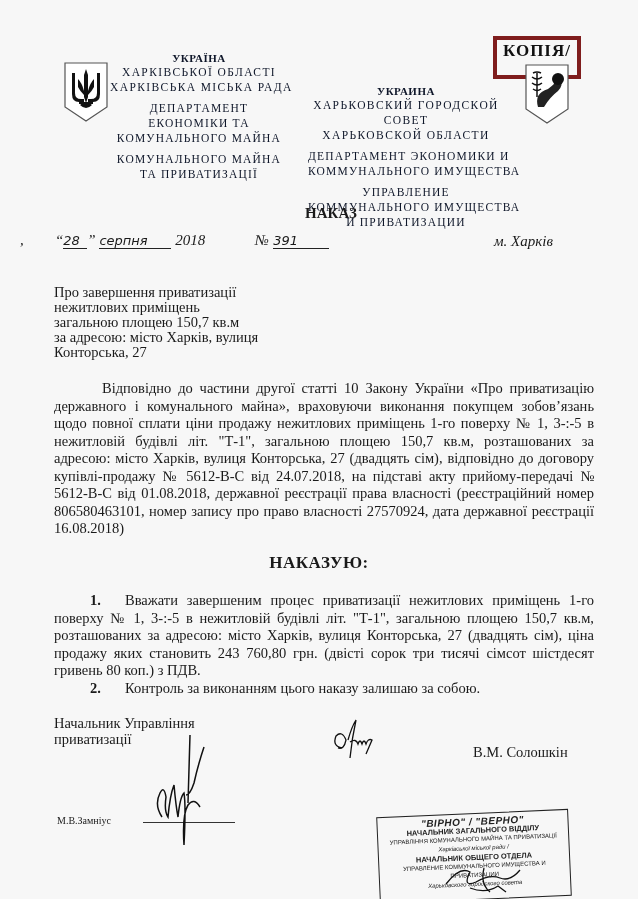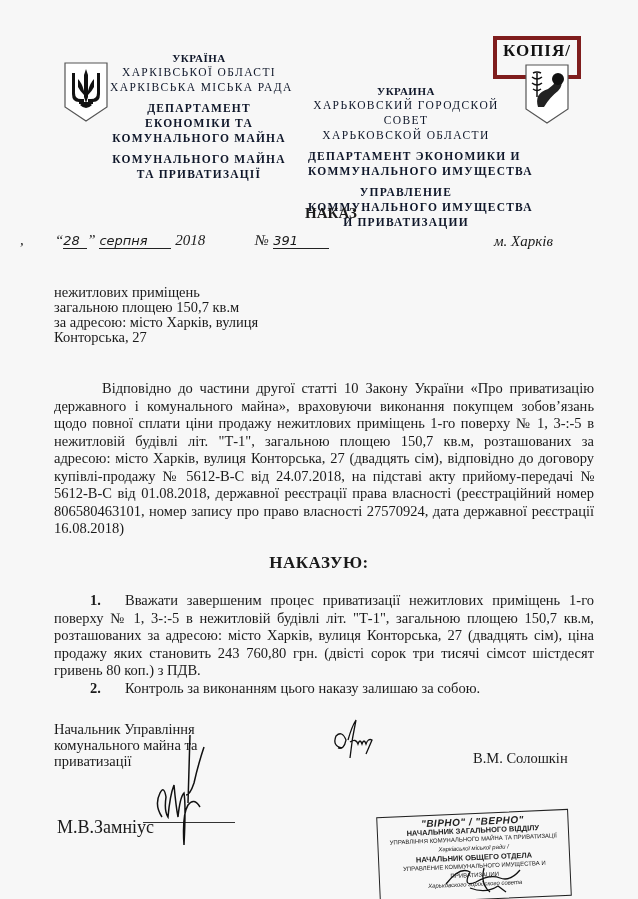--- a/index.html
+++ b/index.html
@@ -4,38 +4,38 @@
 <style>
   html, body { margin: 0; padding: 0; }
   body {
     width: 638px; height: 899px; background: #f7f7f7; position: relative;
     overflow: hidden; color: #1a1a1a;
     font-family: "Liberation Serif", "DejaVu Serif", serif;
   }
   .abs { position: absolute; }
   .hdr { text-align: center; font-family: "Liberation Serif", serif; color: #0f172a; }
   .hdr .l { font-size: 11.5px; letter-spacing: 1.4px; line-height: 15px; white-space: nowrap; }
-  .hdr .b { font-weight: bold; letter-spacing: 1.2px; }
+  .hdr .b { font-weight: normal; letter-spacing: 1.2px; }
   .hdr .country { font-weight: bold; font-size: 11px; letter-spacing: 0.5px; margin-bottom: 1px; }
   .hdr .gap { height: 6px; }
   .crest { width: 46px; height: 62px; }
   .stamp-kopia {
     border: 4px solid #7f1d1d; font-weight: bold; font-size: 17px; letter-spacing: 1px;
     padding: 1px 6px 14px 6px; background: transparent; color: #111;
     font-family: "Liberation Serif", serif;
   }
   .title { font-weight: bold; font-size: 15px; width: 100%; text-align: center; }
   .dateline { font-style: italic; font-size: 15px; white-space: nowrap; }
   .hw { font-style: italic; font-family: "DejaVu Sans", sans-serif; font-size: 13px; display: inline-block; text-align: left; border-bottom: 1px solid #222; line-height: 15px; }
   .subject { font-size: 14.5px; line-height: 15px; }
   .para { font-size: 14.5px; line-height: 17.5px; text-align: justify; }
   .para .indent { display: inline-block; width: 48px; }
   .decree-title { font-weight: bold; font-size: 17px; text-align: center; width: 100%; letter-spacing: 0.5px; }
   .num { font-weight: bold; display: inline-block; width: 35px; }
-  .sig { font-size: 14.5px; line-height: 16px; margin-top: 6px; }
+  .sig { font-size: 14.5px; line-height: 16px; }
   .stamp-verno {
     border: 1.5px solid #222; transform: rotate(-2.5deg);
     font-family: "Liberation Sans", sans-serif; text-align: center; color: #222;
     padding: 3px 6px 10px 6px; line-height: 9px;
   }
   .stamp-verno .t1 { font-weight: bold; font-style: italic; font-size: 10px; letter-spacing: 0.5px; }
   .stamp-verno .t2 { font-weight: bold; font-size: 7.5px; }
   .stamp-verno .t3 { font-size: 6px; }
   .stamp-verno .t4 { font-size: 6px; font-style: italic; }
 </style>
@@ -102,20 +102,21 @@
   <span>“</span><span class="hw" style="width:24px;">28</span><span>”</span>
   <span class="hw" style="width:72px;">серпня</span>
   <span>2018</span>
 </div>
 <div class="abs dateline" style="left:255px; top:232px;">
   <span>№</span><span class="hw" style="width:56px; margin-left:4px;">391</span>
 </div>
 <div class="abs dateline" style="left:494px; top:233px;">м. Харків</div>
 
 <div class="abs subject" style="left:54px; top:285px; width:260px;">
+  <div>Про завершення приватизації</div>
   <div>нежитлових приміщень</div>
   <div>загальною площею 150,7 кв.м</div>
   <div>за адресою: місто Харків, вулиця</div>
   <div>Конторська, 27</div>
 </div>
 
 <div class="abs para" style="left:54px; top:380px; width:540px;">
   <span class="indent"></span><span>Відповідно до частини другої статті 10 Закону України «Про приватизацію державного і комунального майна», враховуючи виконання покупцем зобов’язань щодо повної сплати ціни продажу нежитлових приміщень 1-го поверху № 1, 3-:-5 в нежитловій будівлі літ. "Т-1", загальною площею 150,7 кв.м, розташованих за адресою: місто Харків, вулиця Конторська, 27 (двадцять сім), відповідно до договору купівлі-продажу № 5612-В-С від 24.07.2018, на підставі акту прийому-передачі № 5612-В-С від 01.08.2018, державної реєстрації права власності (реєстраційний номер 806580463101, номер запису про право власності 27570924, дата державної реєстрації 16.08.2018)</span>
 </div>
 
@@ -124,32 +125,31 @@
 <div class="abs para" style="left:54px; top:592px; width:540px;">
   <span class="indent" style="width:36px;"></span><span class="num">1.</span><span>Вважати завершеним процес приватизації нежитлових приміщень 1-го поверху № 1, 3-:-5 в нежитловій будівлі літ. "Т-1", загальною площею 150,7 кв.м, розташованих за адресою: місто Харків, вулиця Конторська, 27 (двадцять сім), ціна продажу яких становить 243 760,80 грн. (двісті сорок три тисячі сімсот шістдесят гривень 80 коп.) з ПДВ.</span>
 </div>
 
 <div class="abs para" style="left:54px; top:680px; width:540px;">
   <span class="indent" style="width:36px;"></span><span class="num">2.</span><span>Контроль за виконанням цього наказу залишаю за собою.</span>
 </div>
 
 <div class="abs sig" style="left:54px; top:715px; width:200px;">
   <div>Начальник Управління</div>
-  <div>комунального майна та</div>
   <div>приватизації</div>
 </div>
 
 <div class="abs" style="left:328px; top:718px;">
   <svg width="50" height="42" viewBox="0 0 50 42">
     <path d="M14 30 Q4 28 8 18 Q14 12 18 22 Q16 32 10 30 M20 22 Q24 8 28 2 Q24 20 22 40 M22 24 Q28 20 30 26 Q32 20 34 26 Q36 20 38 26 Q40 20 44 22 L38 36" fill="none" stroke="#111" stroke-width="1.3"></path>
   </svg>
 </div>
 <div class="abs sig" style="left:473px; top:744px;text-align:right;">В.М. Солошкін</div>
 
-<div class="abs sig" style="left:57px; top:813px; font-size:18px;">М.В.Замніус</div>
+<div class="abs sig" style="left:57px; top:813px; font-size:10px;">М.В.Замніус</div>
 <div class="abs" style="left:143px; top:822px; width:92px; border-bottom:1px solid #333;"></div>
 <div class="abs" style="left:150px; top:735px;">
   <svg width="60" height="110" viewBox="0 0 60 110">
     <path d="M12 82 Q4 70 10 58 Q14 50 16 62 Q14 76 18 82 Q20 60 24 50 Q26 72 28 82 Q30 62 34 58 Q36 70 34 110 Q32 80 38 70 Q44 62 50 72 M40 0 L38 68 M54 12 Q48 30 44 48 Q40 60 36 60" fill="none" stroke="#111" stroke-width="1.5"></path>
   </svg>
 </div>
 
 <div class="abs stamp-verno" style="left:378px; top:813px; width:178px;">
   <div class="t1">"ВІРНО" / "ВЕРНО"</div>
   <div class="t2">НАЧАЛЬНИК ЗАГАЛЬНОГО ВІДДІЛУ</div>

